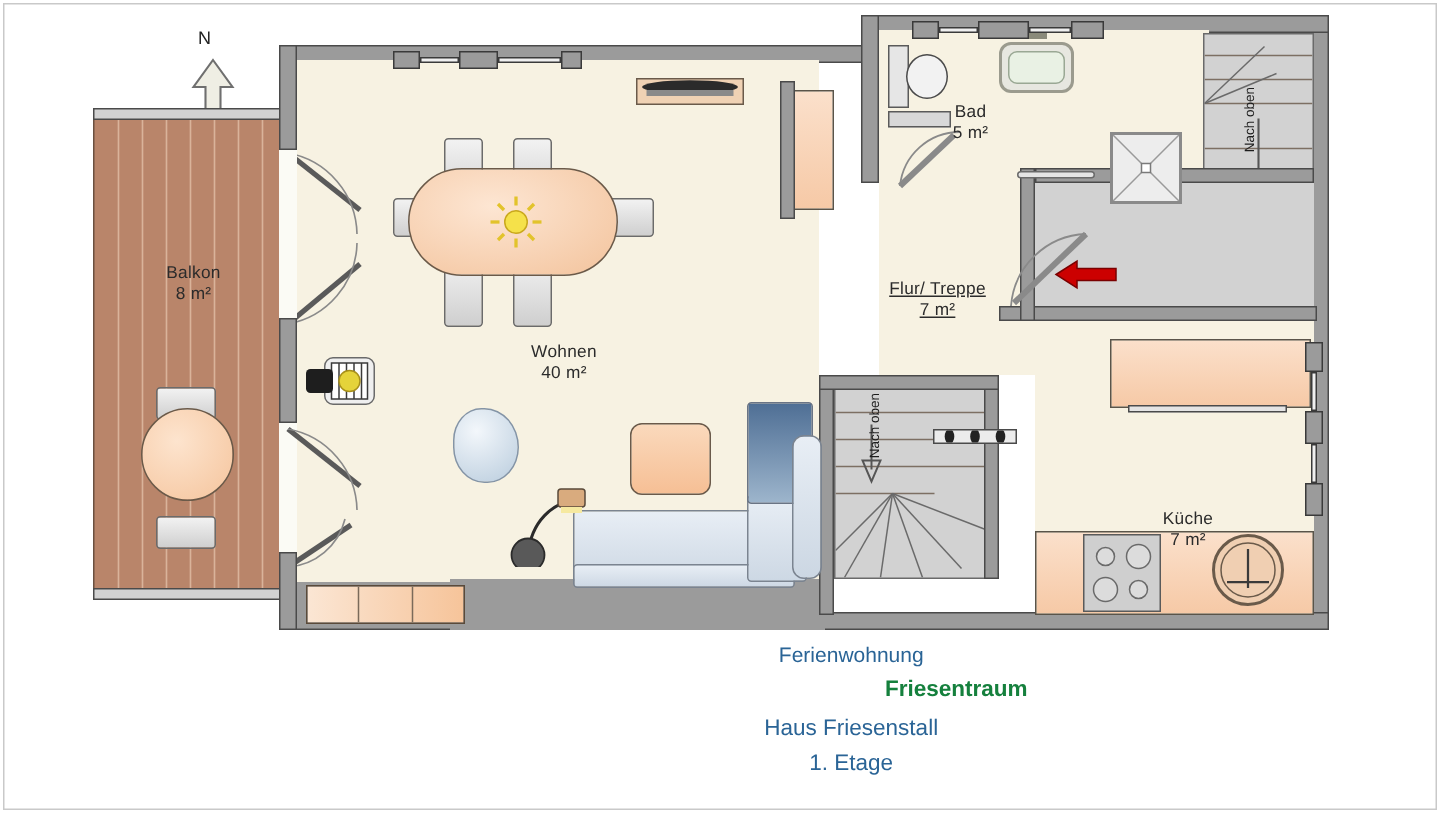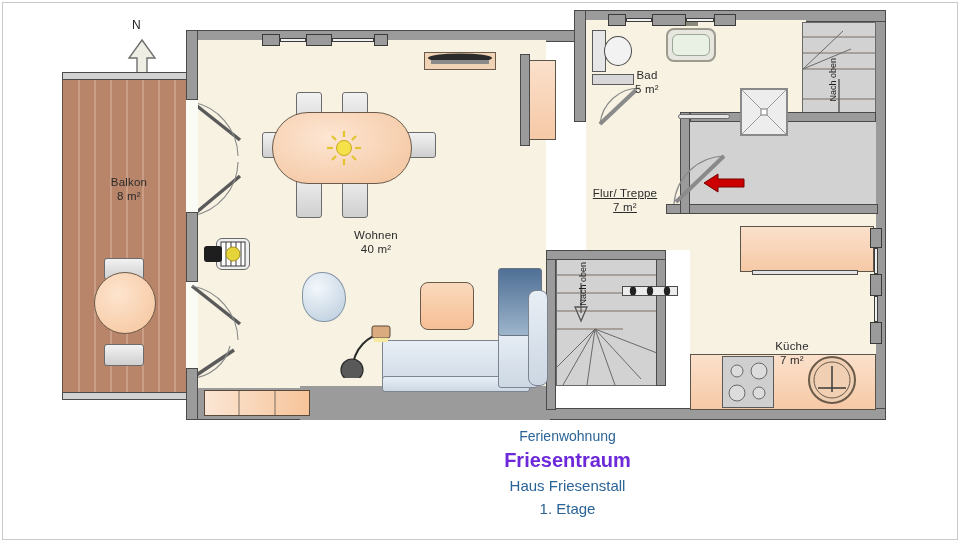--- a/index.html
+++ b/index.html
@@ -20,21 +20,21 @@
   .sofa{position:absolute;box-sizing:border-box;border:1px solid #7b8490;border-radius:3px;
         background:linear-gradient(180deg,#e8eef5,#cdd8e4);}
 
   
   #titleblock{position:absolute;left:345px;top:425px;width:340px;height:112px;}
   #logo{position:absolute;left:0;top:12px;width:100px;height:95px;text-align:center;}
   .logo-top{font-size:11px;color:#1c3c5e;letter-spacing:.3px;}
   .logo-bot{font-size:6.5px;color:#3a3a2a;line-height:8px;margin-top:2px;}
   #titles{position:absolute;left:105px;top:0;width:235px;text-align:center;color:#2a6496;}
   .t1{font-size:14px;line-height:22px;}
-  .t2{font-size:20px;font-weight:bold;line-height:26px;color:#6d28d9;}
+  .t2{font-size:15px;font-weight:bold;line-height:26px;color:#15803d;text-align:right;}
   .t3{font-size:15px;line-height:25px;}
   .t4{font-size:15px;line-height:22px;}
 
   .nlabel{position:absolute;font-size:12px;color:#222;}
   .stairtxt{position:absolute;font-size:9px;color:#1d1d1d;white-space:nowrap;
             transform:rotate(180deg) ;writing-mode:vertical-rl;}
   .redarrow{position:absolute;}
 </style>
 </head>
 <body>

